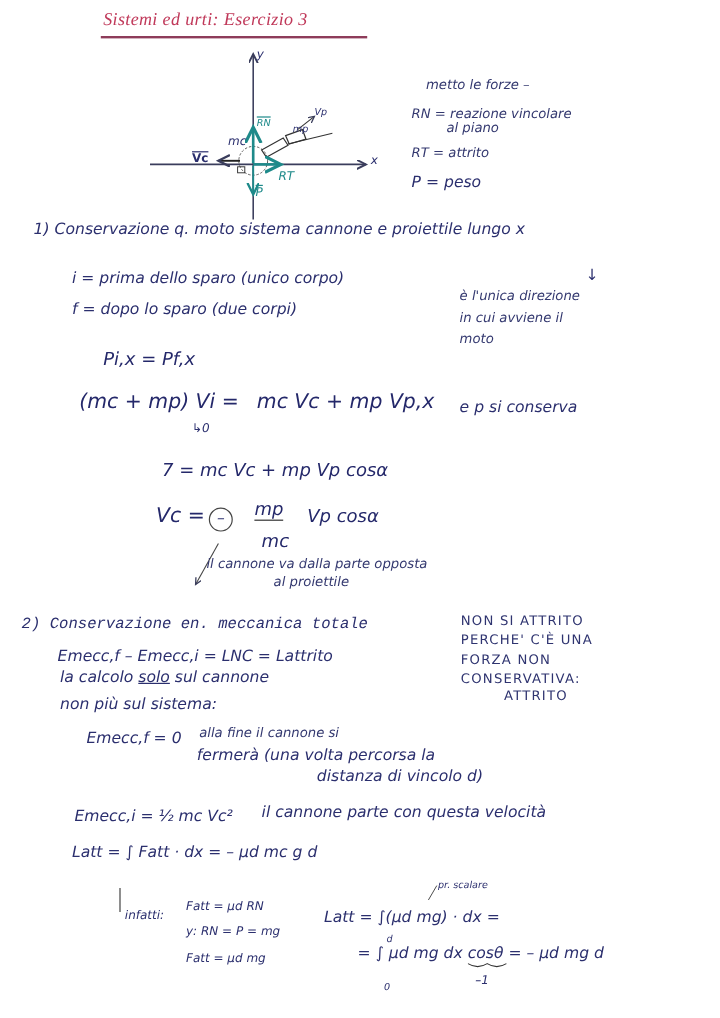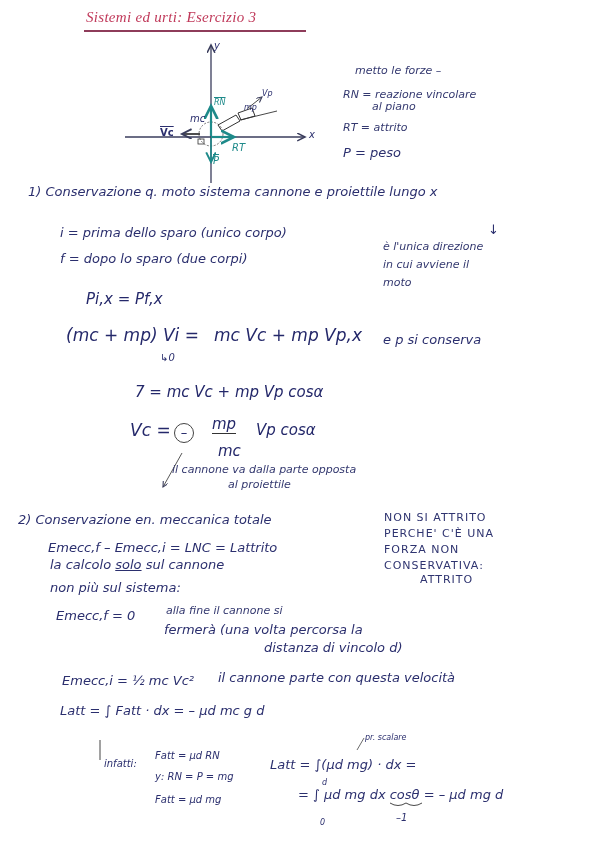--- a/index.html
+++ b/index.html
@@ -101,33 +101,33 @@
 <div class="abs hand small" style="left:160px; top:352px;">↳0</div>
 <div class="abs hand eq-md" style="left:135px; top:383px;">7 = mc Vc + mp Vp cosα</div>
 <div class="abs hand eq" style="left:130px; top:420px;">Vc =</div>
 <span class="abs hand circle" style="left:174px; top:423px; font-size:13px;">–</span>
 <div class="abs hand eq-md" style="left:212px; top:415px; border-bottom:1px solid #333;">mp</div>
 <div class="abs hand eq-md" style="left:218px; top:442px;">mc</div>
 <div class="abs hand eq-md" style="left:256px; top:421px;">Vp cosα</div>
 <div class="abs hand note" style="left:172px; top:463px;text-align:center;">il cannone va dalla parte opposta</div>
 <div class="abs hand note" style="left:228px; top:478px;">al proiettile</div>
 
-<div class="abs hand body" style="left:18px; top:512px;">2) Conservazione en. meccanica totale</div>
+<div class="abs hand body" style="left:18px; top:512px;font-family:Liberation Mono, monospace;">2) Conservazione en. meccanica totale</div>
 <div class="abs hand caps" style="left:384px; top:511px;">NON SI ATTRITO</div>
 <div class="abs hand caps" style="left:384px; top:527px;">PERCHE' C'È UNA</div>
 <div class="abs hand caps" style="left:384px; top:543px;">FORZA NON</div>
 <div class="abs hand caps" style="left:384px; top:559px;">CONSERVATIVA:</div>
 <div class="abs hand caps" style="left:420px; top:573px;">ATTRITO</div>
 
 <div class="abs hand body" style="left:48px; top:540px;">Emecc,f – Emecc,i = LNC = Lattrito</div>
 <div class="abs hand body" style="left:50px; top:557px;">
   <span>la calcolo </span><span class="ul">solo</span><span> sul cannone</span>
 </div>
 <div class="abs hand body" style="left:50px; top:580px;">non più sul sistema:</div>
-<div class="abs hand body" style="left:56px; top:608px;">Emecc,f = 0</div>
+<div class="abs hand body" style="left:72px; top:608px;">Emecc,f = 0</div>
 <div class="abs hand note" style="left:166px; top:604px;">alla fine il cannone si</div>
 <div class="abs hand body" style="left:164px; top:622px;">fermerà (una volta percorsa la</div>
 <div class="abs hand body" style="left:264px; top:640px;">distanza di vincolo d)</div>
 
 <div class="abs hand body" style="left:62px; top:673px;">Emecc,i = ½ mc Vc²</div>
 <div class="abs hand body" style="left:218px; top:670px;">il cannone parte con questa velocità</div>
 <div class="abs hand body" style="left:60px; top:703px;">Latt = ∫ Fatt · dx = – μd mc g d</div>
 
 <div class="abs hand small" style="left:104px; top:758px;">infatti:</div>
 <div class="abs hand small" style="left:155px; top:750px;">Fatt = μd RN</div>

